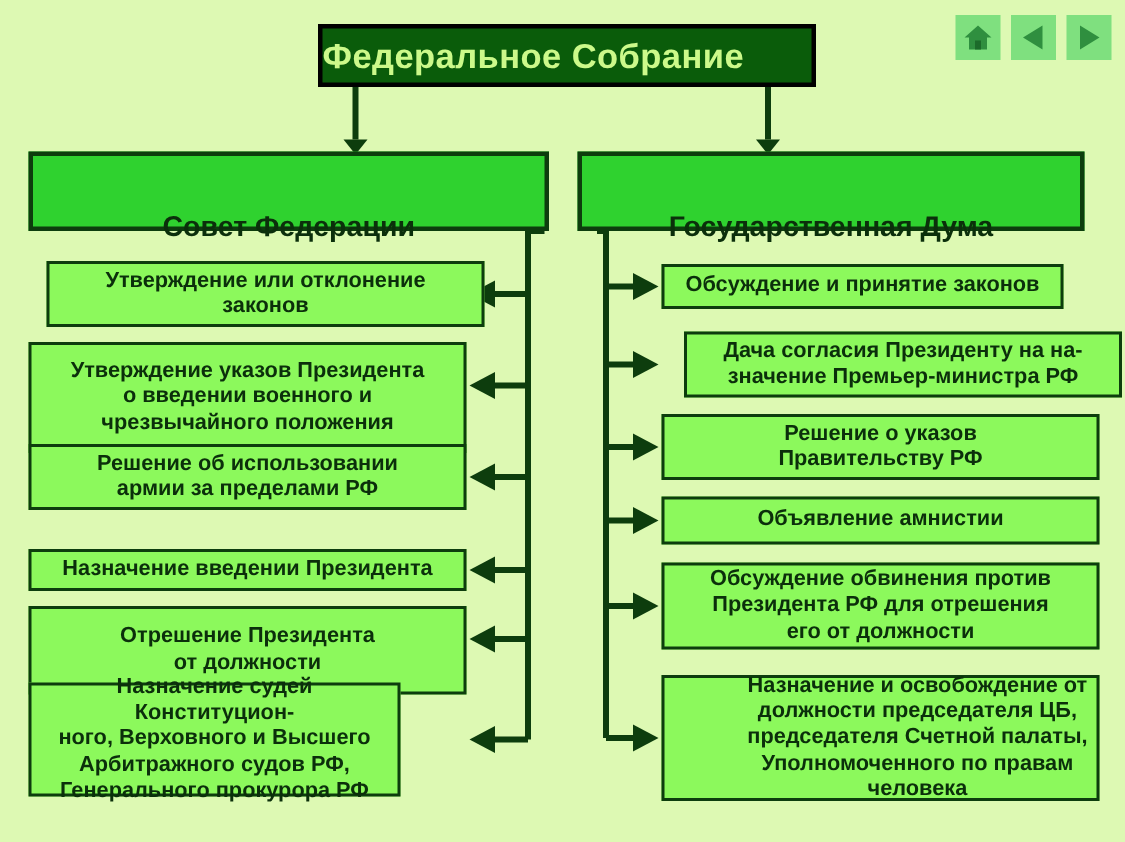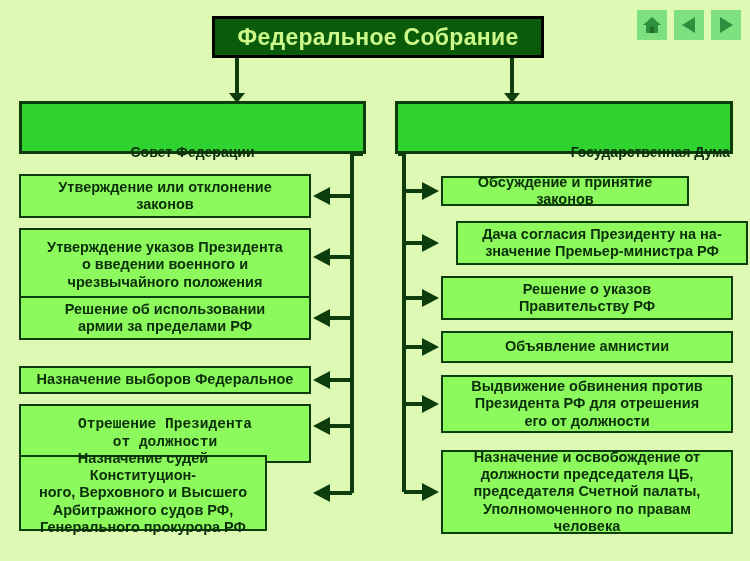--- a/index.html
+++ b/index.html
@@ -55,21 +55,20 @@
   .title-box {
     position: absolute;
     left: 212px;
     top: 16px;
     width: 332px;
     height: 42px;
     background: #0a5c0a;
     border: 3px solid #000000;
     display: flex;
     align-items: center;
-    justify-content: center;
   }
   .title-box span {
     font-size: 23px;
     font-weight: bold;
     color: #ccf98a;
     white-space: nowrap;
     letter-spacing: .3px;
   }
 
   
@@ -86,28 +85,28 @@
   .col-head {
     position: absolute;
     height: 53px;
     background: #2fd22f;
     border: 3px solid #0d3d0d;
     display: flex;
     align-items: center;
     justify-content: center;
   }
   .col-head span {
-    font-size: 14px;
+    font-size: 19px;
     font-weight: bold;
     color: #0b2f0b;
     white-space: nowrap;
     margin-top: 48px;
   }
   #head-left  { left: 19px;  top: 101px; width: 347px; }
-  #head-right { left: 395px; top: 101px; width: 338px; justify-content: flex-end; }
+  #head-right { left: 385px; top: 101px; width: 338px; }
 
   
   .item-box {
     position: absolute;
     background: #8cf95c;
     border: 2px solid #0d3d0d;
     display: flex;
     align-items: center;
     justify-content: center;
     text-align: center;
@@ -186,66 +185,66 @@
     </svg>
 
   <div class="col-head" id="head-left">
     <span>Совет Федерации</span>
   </div>
   <div class="col-head" id="head-right">
     <span>Государственная Дума</span>
   </div>
 
   <div id="items">
-      <div class="item-box" style="left: 19px; top: 174px; width: 292px; height: 44px;">
+      <div class="item-box" style="left: 31px; top: 174px; width: 292px; height: 44px;">
         <span>Утверждение или отклонение
 законов</span>
       </div>
       <div class="item-box" style="left: 19px; top: 228px; width: 292px; height: 74px;">
         <span>Утверждение указов Президента
 о введении военного и
 чрезвычайного положения</span>
       </div>
       <div class="item-box" style="left: 19px; top: 296px; width: 292px; height: 44px;">
         <span>Решение об использовании
 армии за пределами РФ</span>
       </div>
       <div class="item-box" style="left: 19px; top: 366px; width: 292px; height: 28px;">
-        <span>Назначение выборов Федеральное</span>
-      </div>
-      <div class="item-box" style="left: 19px; top: 404px; width: 292px; height: 59px; font-family: Liberation Mono, monospace;">
+        <span>Назначение введении Президента</span>
+      </div>
+      <div class="item-box" style="left: 19px; top: 404px; width: 292px; height: 59px;">
         <span>Отрешение Президента
 от должности</span>
       </div>
       <div class="item-box" style="left: 19px; top: 455px; width: 248px; height: 76px;">
         <span>Назначение судей Конституцион-
 ного, Верховного и Высшего
 Арбитражного судов РФ,
 Генерального прокурора РФ</span>
       </div>
-      <div class="item-box" style="left: 441px; top: 176px; width: 248px; height: 30px; align-items: center;">
+      <div class="item-box" style="left: 441px; top: 176px; width: 268px; height: 30px; align-items: center;">
         <span>Обсуждение и принятие законов</span>
       </div>
       <div class="item-box" style="left: 456px; top: 221px; width: 292px; height: 44px;">
         <span>Дача согласия Президенту на на-
 значение Премьер-министра РФ</span>
       </div>
       <div class="item-box" style="left: 441px; top: 276px; width: 292px; height: 44px;">
         <span>Решение о указов
 Правительству РФ</span>
       </div>
       <div class="item-box" style="left: 441px; top: 331px; width: 292px; height: 32px;">
         <span>Объявление амнистии</span>
       </div>
       <div class="item-box" style="left: 441px; top: 375px; width: 292px; height: 58px;">
-        <span>Выдвижение обвинения против
+        <span>Обсуждение обвинения против
 Президента РФ для отрешения
 его от должности</span>
       </div>
-      <div class="item-box" style="left: 441px; top: 450px; width: 292px; height: 84px;">
+      <div class="item-box" style="left: 441px; top: 450px; width: 292px; height: 84px; justify-content: flex-end;">
         <span>Назначение и освобождение от
 должности председателя ЦБ,
 председателя Счетной палаты,
 Уполномоченного по правам
 человека</span>
       </div>
     </div>
 
 </div>
 

